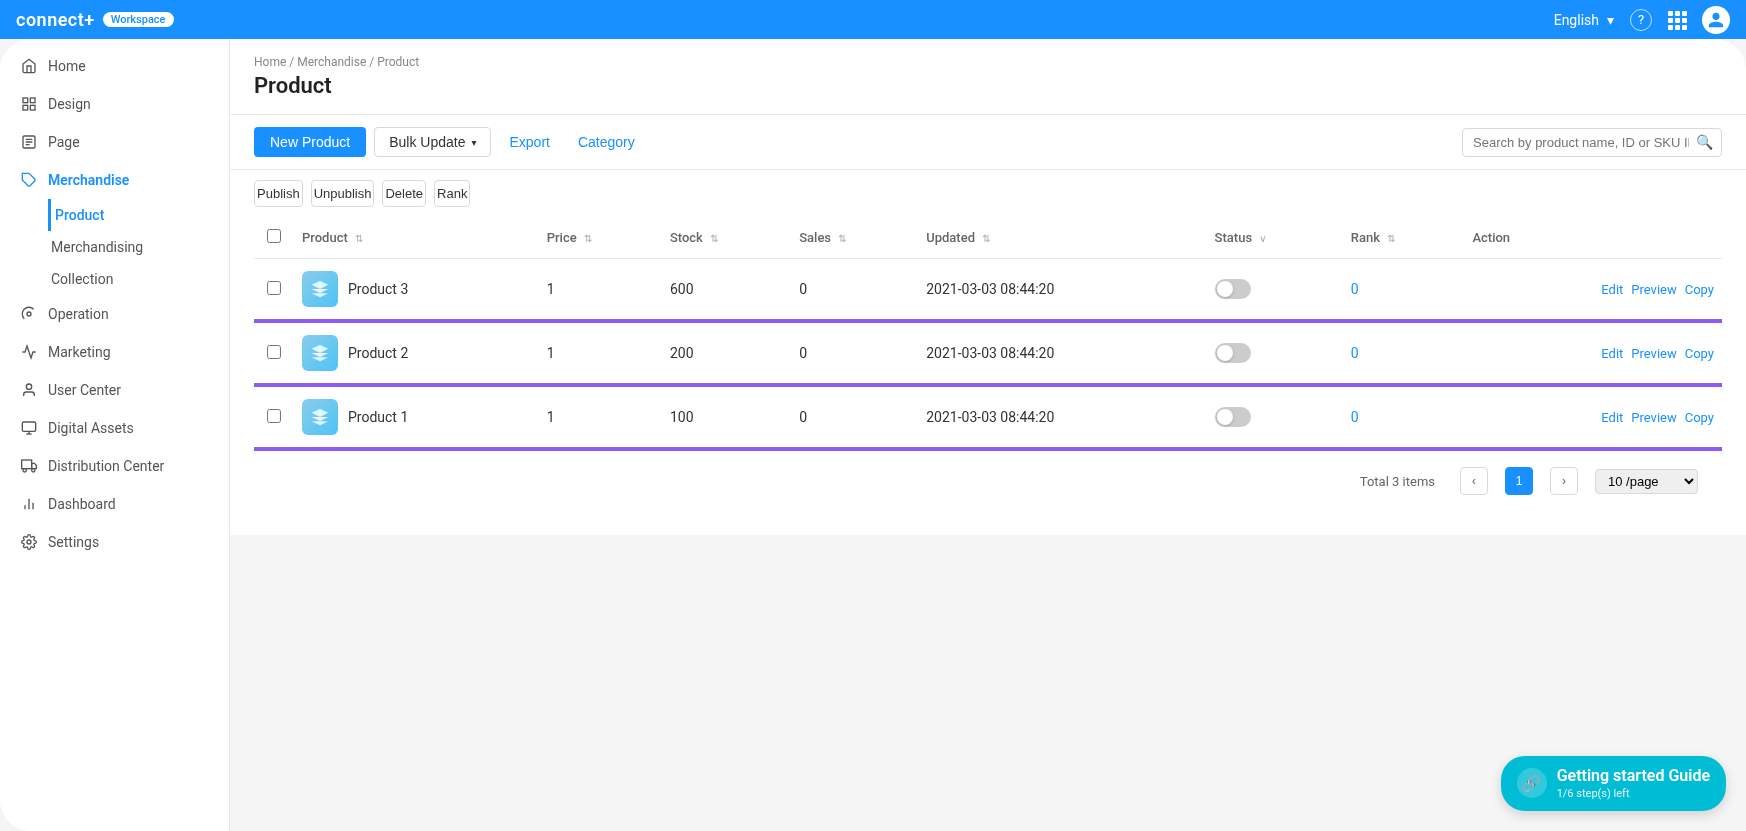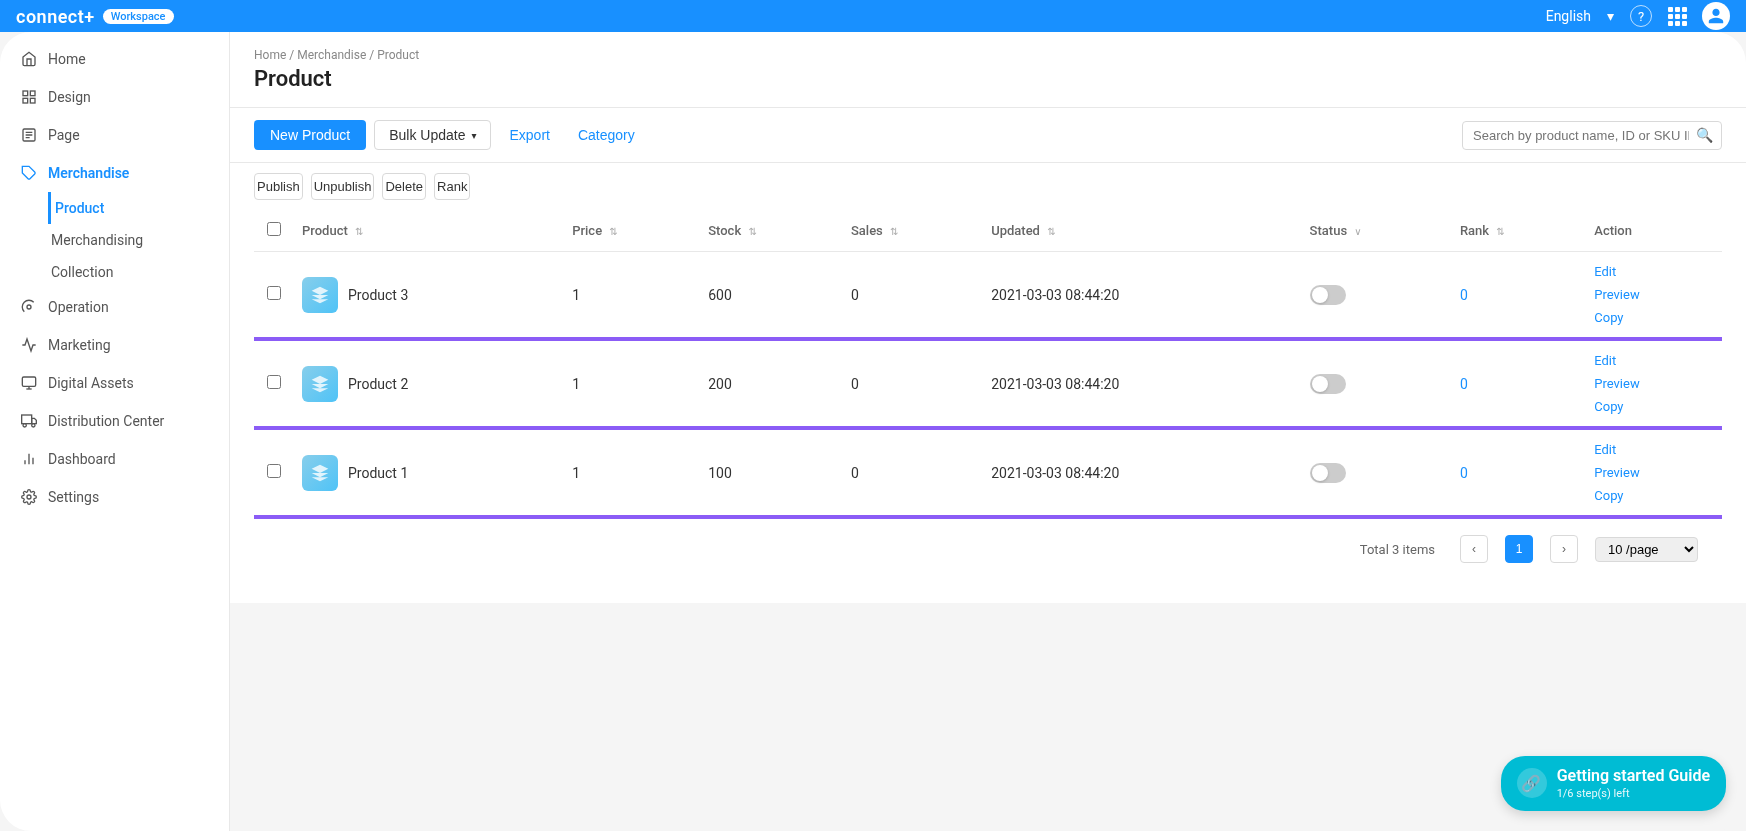--- a/index.html
+++ b/index.html
@@ -1,39 +1,39 @@
 <!DOCTYPE html>
 <html><head>
   <meta charset="utf-8">
   <style>
     * { box-sizing: border-box; margin: 0; padding: 0; }
     body { font-family: -apple-system, BlinkMacSystemFont, 'Segoe UI', Roboto, sans-serif; font-size: 14px; color: #333; background: #f5f5f5; display: flex; flex-direction: column; height: 100vh; overflow: hidden; }
 
     
     .top-nav {
       background: #1890ff;
-      height: 32px;
+      height: 39px;
       display: flex;
       align-items: center;
       justify-content: space-between;
       padding: 0 16px;
       flex-shrink: 0;
     }
     .top-nav-left { display: flex; align-items: center; gap: 8px; }
     .logo-text { color: white; font-size: 18px; font-weight: 600; letter-spacing: 0.5px; }
     .workspace-badge {
       background: white;
       color: #1890ff;
       font-size: 11px;
       padding: 1px 8px;
       border-radius: 10px;
       font-weight: 500;
     }
     .top-nav-right { display: flex; align-items: center; gap: 16px; color: white; font-size: 14px; }
-    .top-nav-right .lang { cursor: pointer; display: flex; align-items: center; gap: 16px; }
+    .top-nav-right .lang { cursor: pointer; display: flex; align-items: center; gap: 8px; }
     .top-nav-icon { width: 22px; height: 22px; border-radius: 50%; border: 1.5px solid rgba(255,255,255,0.7); display: flex; align-items: center; justify-content: center; color: white; font-size: 13px; cursor: pointer; }
     .apps-icon { display: grid; grid-template-columns: 1fr 1fr 1fr; gap: 2px; width: 18px; height: 18px; cursor: pointer; }
     .apps-icon span { background: white; border-radius: 1px; width: 5px; height: 5px; }
     .avatar { width: 28px; height: 28px; border-radius: 50%; background: white; display: flex; align-items: center; justify-content: center; cursor: pointer; }
     .avatar svg { width: 18px; height: 18px; fill: #1890ff; }
 
     
     .main-layout { display: flex; flex: 1; overflow: hidden; border-radius: 31px; }
 
     
@@ -186,21 +186,21 @@
       width: 16px;
       height: 16px;
       background: white;
       border-radius: 50%;
       top: 2px;
       left: 2px;
       transition: left 0.2s;
       box-shadow: 0 1px 3px rgba(0,0,0,0.2);
     }
     .rank-val { color: #1890ff; }
-    .action-links { display: flex; gap: 8px; justify-content: flex-end; flex-direction: column; }
+    .action-links { display: flex; gap: 8px; justify-content: flex-end; }
     .action-link { color: #1890ff; cursor: pointer; font-size: 13px; text-decoration: none; }
 
     
     .pagination {
       display: flex;
       align-items: center;
       justify-content: flex-end;
       padding: 16px 24px;
       background: white;
       gap: 17px;
@@ -365,20 +365,29 @@
       <span class="icon">
         <svg width="16" height="16" viewBox="0 0 24 24" fill="none" stroke="currentColor" stroke-width="2">
             <path d="M22 12h-4l-3 9L9 3l-3 9H2"></path>
           </svg>
       </span>
       <span>Marketing</span>
     </div>
     <div class="sidebar-item">
       <span class="icon">
         <svg width="16" height="16" viewBox="0 0 24 24" fill="none" stroke="currentColor" stroke-width="2">
+            <path d="M20 21v-2a4 4 0 0 0-4-4H8a4 4 0 0 0-4 4v2"></path>
+            <circle cx="12" cy="7" r="4"></circle>
+          </svg>
+      </span>
+      <span>User Center</span>
+    </div>
+    <div class="sidebar-item">
+      <span class="icon">
+        <svg width="16" height="16" viewBox="0 0 24 24" fill="none" stroke="currentColor" stroke-width="2">
             <rect x="2" y="3" width="20" height="14" rx="2"></rect>
             <line x1="8" y1="21" x2="16" y2="21"></line>
             <line x1="12" y1="17" x2="12" y2="21"></line>
           </svg>
       </span>
       <span>Digital Assets</span>
     </div>
     <div class="sidebar-item">
       <span class="icon">
         <svg width="16" height="16" viewBox="0 0 24 24" fill="none" stroke="currentColor" stroke-width="2">

